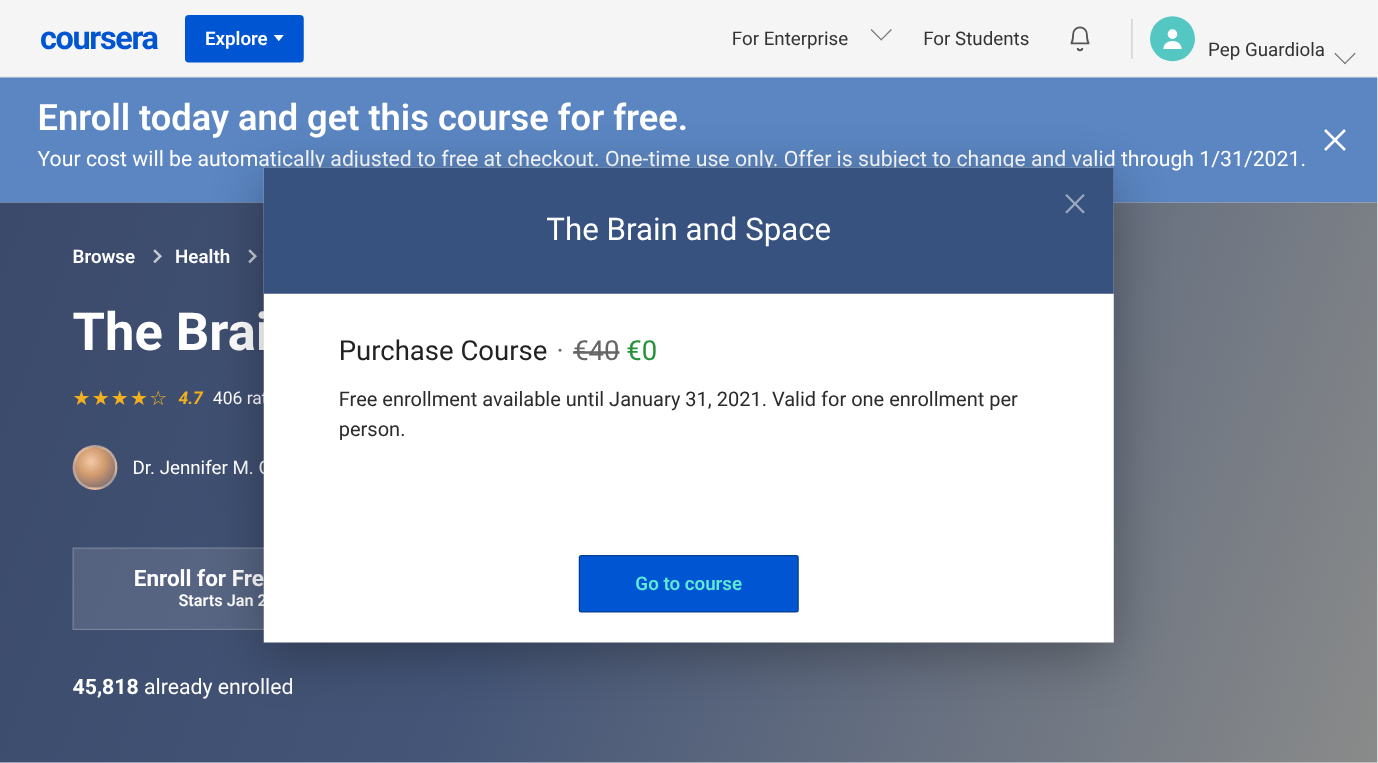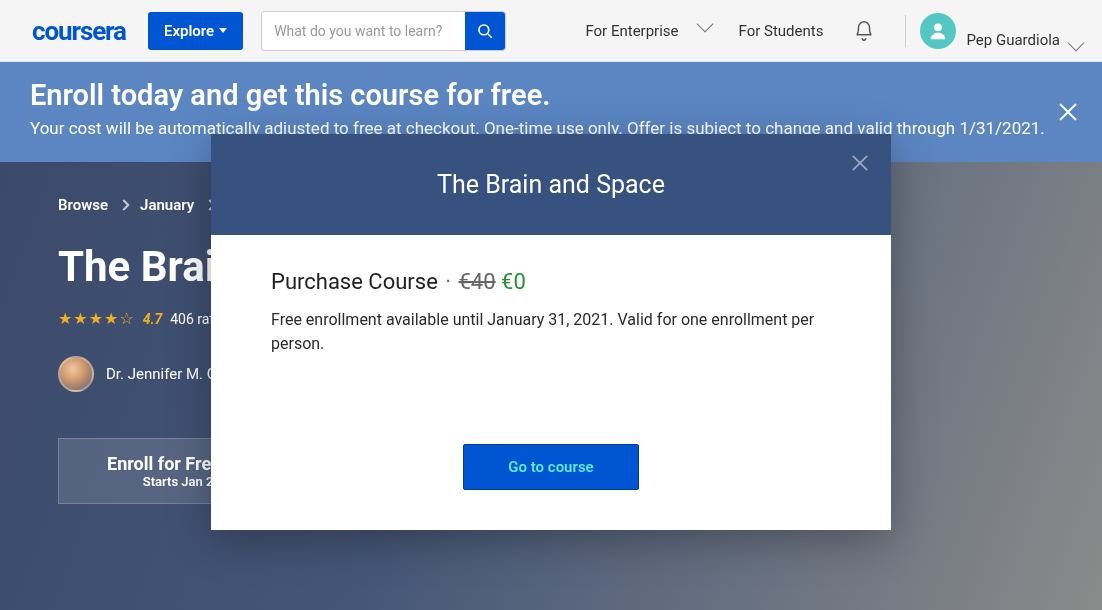--- a/index.html
+++ b/index.html
@@ -42,49 +42,40 @@
   .enroll-card .et { font-size:18px; font-weight:700; }
   .enroll-card .es { font-size:13px; font-weight:600;text-align:right; }
   .enrolled { margin-top:36px; font-size:17px; }
   .enrolled b { font-weight:700; }
 
   
   .modal { position:absolute; top:134px; left:211px; width:680px; background:#fff; box-shadow:0 10px 40px rgba(0,0,0,.3); z-index:50; }
   .modal-head { background:#37527e; color:#fff; text-align:center; padding:36px 20px; position:relative; }
   .modal-head h3 { font-size:25px; font-weight:400; }
   .modal-close { position:absolute; top:20px; right:22px; width:18px; height:18px; cursor:pointer; color:#9aa9bf; }
-  .modal-body { padding:34px 60px 40px; color:#333; }
+  .modal-body { padding:34px 60px 24px; color:#333; }
   .price-line { font-size:22px; margin-bottom:14px; }
   .price-line .label { font-weight:400; color:#222; }
   .price-line .dot { color:#666; margin:0 2px; }
   .price-line .old { text-decoration:line-through; color:#666; }
   .price-line .new { color:#269238; font-weight:400; }
   .modal-note { font-size:16px; color:#2b2b2b; line-height:1.5; max-width:545px; }
   .modal-cta { display:block; margin:88px auto 0; background:#0056d2; color:#5eead4; border:1px solid #003e92; padding:13px 44px; font-size:15px; font-weight:600; cursor:pointer; border-radius:2px; }
 
   .xsvg line { stroke:currentColor; stroke-width:2; }
 </style>
 </head>
 <body>
 
 <div class="header">
   <div class="logo">coursera</div>
   <button class="explore-btn">
     <span>Explore</span>
     <span class="chev-down"></span>
   </button>
-  <div class="search-wrap">
-    <input class="search-input" placeholder="What do you want to learn?" style="">
-    <button class="search-btn">
-      <svg width="18" height="18" viewBox="0 0 24 24" fill="none" stroke="currentColor" stroke-width="2.2">
-          <circle cx="10.5" cy="10.5" r="6.5"></circle>
-          <line x1="16" y1="16" x2="21" y2="21"></line>
-        </svg>
-    </button>
-  </div>
   <div class="nav-spacer"></div>
   <div class="nav-link">
     <span>For Enterprise</span>
     <span class="chev-outline"></span>
   </div>
   <div class="nav-link">
     <span>For Students</span>
   </div>
   <svg class="bell" viewBox="0 0 24 24" fill="none" stroke="#555" stroke-width="1.6">
       <path d="M6 8a6 6 0 0 1 12 0c0 7 2 8 2 8H4s2-1 2-8"></path>
@@ -109,36 +100,40 @@
   <svg class="promo-close xsvg" viewBox="0 0 20 20">
       <line x1="2" y1="2" x2="18" y2="18"></line>
       <line x1="18" y1="2" x2="2" y2="18"></line>
     </svg>
 </div>
 
 <div class="hero">
   <div class="crumbs">
     <span>Browse</span>
     <span class="crumb-sep"></span>
-    <span>January</span>
+    <span>Health</span>
     <span class="crumb-sep"></span>
   </div>
   <h1 class="course-title">The Brain and Space</h1>
   <div class="rating-row">
     <span class="stars">★★★★☆</span>
     <span class="rating-num">4.7</span>
     <span>406 ratings</span>
   </div>
   <div class="instructor">
     <div class="instr-av"></div>
     <span>Dr. Jennifer M. Groh</span>
   </div>
   <div class="enroll-card">
     <div class="et">Enroll for Free</div>
     <div class="es">Starts Jan 22</div>
+  </div>
+  <div class="enrolled">
+    <b>45,818</b>
+    <span>already enrolled</span>
   </div>
 </div>
 
 <div class="modal">
   <div class="modal-head">
     <h3>The Brain and Space</h3>
     <svg class="modal-close xsvg" viewBox="0 0 20 20">
         <line x1="2" y1="2" x2="18" y2="18"></line>
         <line x1="18" y1="2" x2="2" y2="18"></line>
       </svg>

